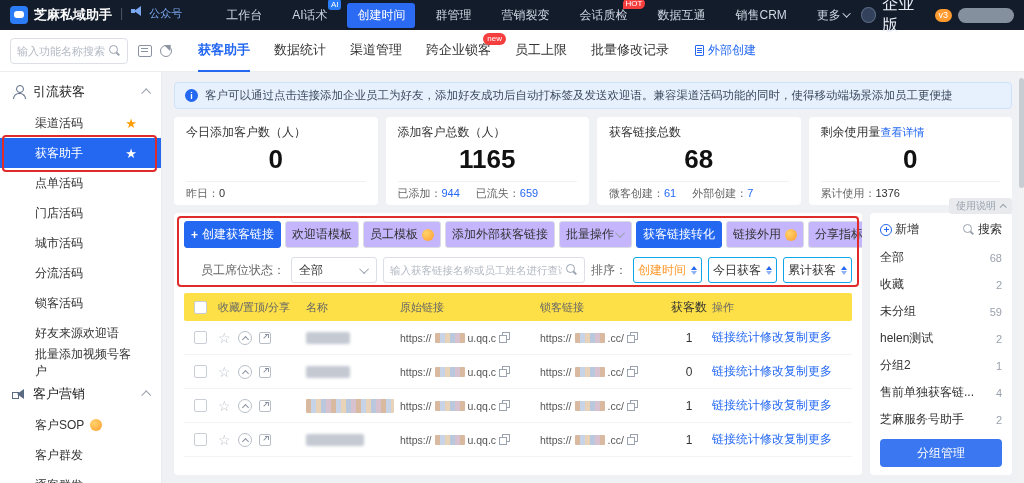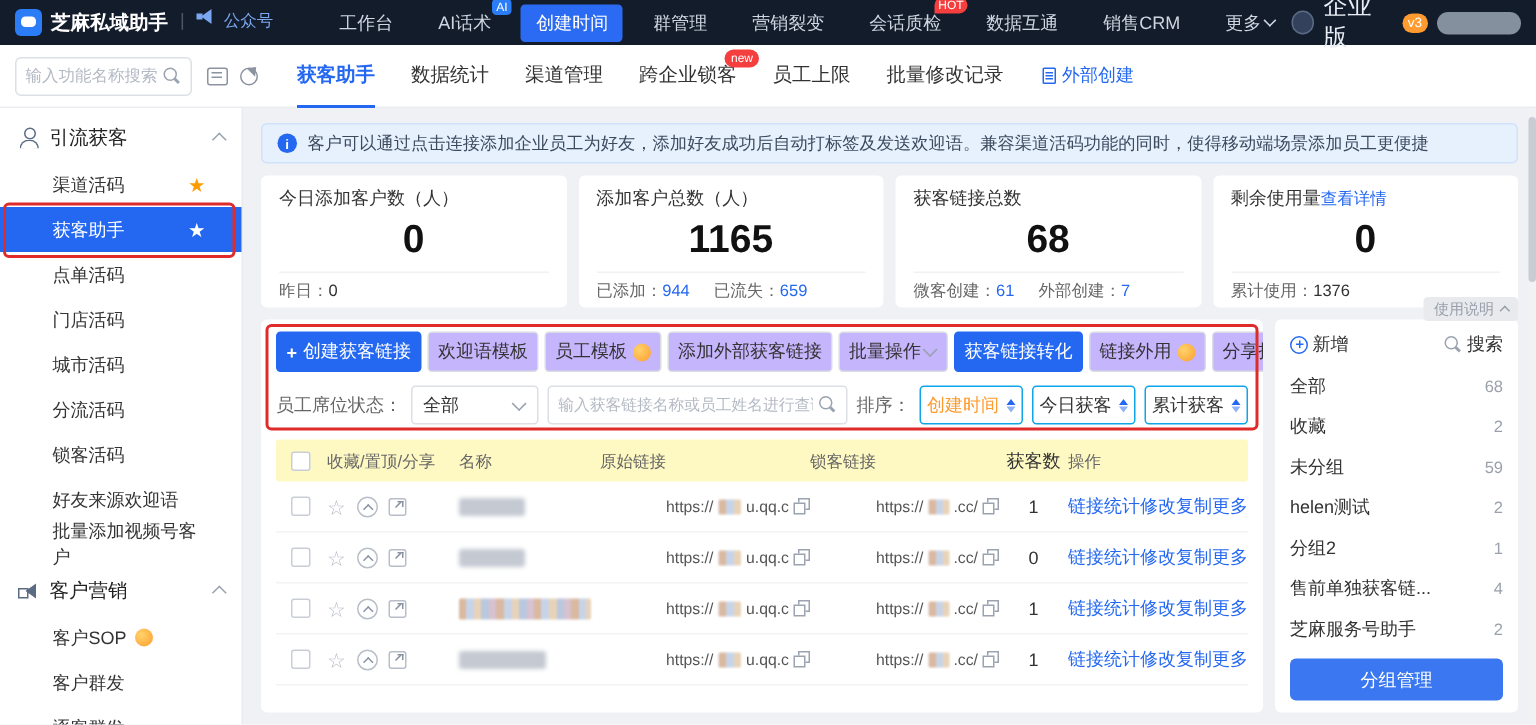--- a/index.html
+++ b/index.html
@@ -104,45 +104,45 @@
   .link-search input::placeholder { color:#b4bac4; }
   .sort-chip { border:1px solid #0ea5e9; border-radius:3px; height:26px; display:flex; align-items:center; gap:5px; padding:0 4px; cursor:pointer; color:#333; }
   .sort-chip.active { color:#ff9a2e; }
   .tris { display:flex; flex-direction:column; gap:1px; }
   .tri-up { width:0; height:0; border-left:3.5px solid transparent; border-right:3.5px solid transparent; border-bottom:4px solid #2468f2; }
   .tri-down { width:0; height:0; border-left:3.5px solid transparent; border-right:3.5px solid transparent; border-top:4px solid #8fb2f7; }
 
   
   .table { margin-top:10px; }
   .trow { display:grid; grid-template-columns:34px 88px 94px 140px 126px 46px 1fr; align-items:center; }
-  .thead { background:#fef9c3; height:28px; font-size:11px; color:#666; border-radius:2px; }
+  .thead { background:#fde047; height:28px; font-size:11px; color:#666; border-radius:2px; }
   .tbody-row { height:34px; border-bottom:1px solid #f2f3f5; }
   .checkbox { width:13px; height:13px; border:1px solid #c9ced6; border-radius:2px; background:#fff; margin-left:10px; cursor:pointer; }
   .icon-cell { display:flex; align-items:center; gap:7px; }
   .star-o { color:#b8bec8; font-size:14px; line-height:1; cursor:pointer; }
   .pin-icon { width:14px; height:14px; border:1px solid #b8bec8; border-radius:50%; position:relative; cursor:pointer; }
   .pin-icon::after { content:""; position:absolute; left:4px; top:5px; width:4px; height:4px; border-left:1.2px solid #8a93a1; border-top:1.2px solid #8a93a1; transform:rotate(45deg); }
   .share-icon { width:12px; height:12px; border:1px solid #b8bec8; border-radius:2px; position:relative; cursor:pointer; }
   .share-icon::after { content:""; position:absolute; left:3px; top:3px; width:5px; height:1.2px; background:#8a93a1; transform:rotate(-45deg); }
   .share-icon::before { content:""; position:absolute; right:1px; top:1px; width:3px; height:3px; border-right:1.2px solid #8a93a1; border-top:1.2px solid #8a93a1; }
   .blurblock { display:inline-block; height:12px; background:#c4c9d2; border-radius:2px; filter:blur(1.5px); vertical-align:middle; }
   .w44 { width:44px; } .w58 { width:58px; }
   .mosaic { display:inline-block; height:14px; width:88px; vertical-align:middle; border-radius:1px;
     background:repeating-linear-gradient(90deg,#d9b9a0 0 5px,#c7d4e8 5px 10px,#e8d3b8 10px 15px,#b9c8dd 15px 20px,#d8c2cf 20px 25px); filter:blur(.6px); }
   .mosaic.sm { width:30px; height:10px; }
-  .link-cell { font-size:10.5px; color:#555; display:flex; align-items:center; gap:3px; overflow:hidden; white-space:nowrap;margin-left:44px; }
+  .link-cell { font-size:10.5px; color:#555; display:flex; align-items:center; gap:3px; overflow:hidden; white-space:nowrap; }
   .copy-icon { position:relative; width:11px; height:11px; display:inline-block; flex:0 0 auto; cursor:pointer; }
   .copy-icon::after { content:""; position:absolute; left:0; top:3px; width:6px; height:6px; border:1px solid #9aa3af; background:#fff; }
   .copy-icon::before { content:""; position:absolute; left:3px; top:0; width:6px; height:6px; border:1px solid #9aa3af; }
   .count-cell { text-align:center; font-size:12px; color:#333; }
   .actions { display:flex; gap:0; font-size:12px; color:#2468f2; white-space:nowrap; }
   .actions span { cursor:pointer; }
 
   
-  .right-panel { width:162px; background:#fff; border-radius:4px; padding:8px 10px; display:flex; flex-direction:column; flex:0 0 auto; }
+  .right-panel { width:142px; background:#fff; border-radius:4px; padding:8px 10px; display:flex; flex-direction:column; flex:0 0 auto; }
   .rp-head { display:flex; justify-content:space-between; align-items:center; font-size:12px; color:#333; }
   .rp-add, .rp-search { display:flex; align-items:center; gap:3px; cursor:pointer; }
   .plus-icon { width:12px; height:12px; border-radius:50%; border:1.2px solid #2468f2; position:relative; display:inline-block; }
   .plus-icon::before { content:""; position:absolute; left:2.5px; top:4.8px; width:5px; height:1.2px; background:#2468f2; }
   .plus-icon::after { content:""; position:absolute; left:4.8px; top:2.5px; width:1.2px; height:5px; background:#2468f2; }
   .rp-list { flex:1; margin-top:6px; overflow:hidden; }
   .rp-item { height:27px; display:flex; align-items:center; justify-content:space-between; font-size:12px; color:#333; cursor:pointer; }
   .rp-item .cnt { color:#9aa1ac; font-size:11px; }
   .rp-btn { height:28px; background:#3a77f0; color:#fff; border:none; border-radius:4px; font-size:12px; cursor:pointer; width:100%; }
 

